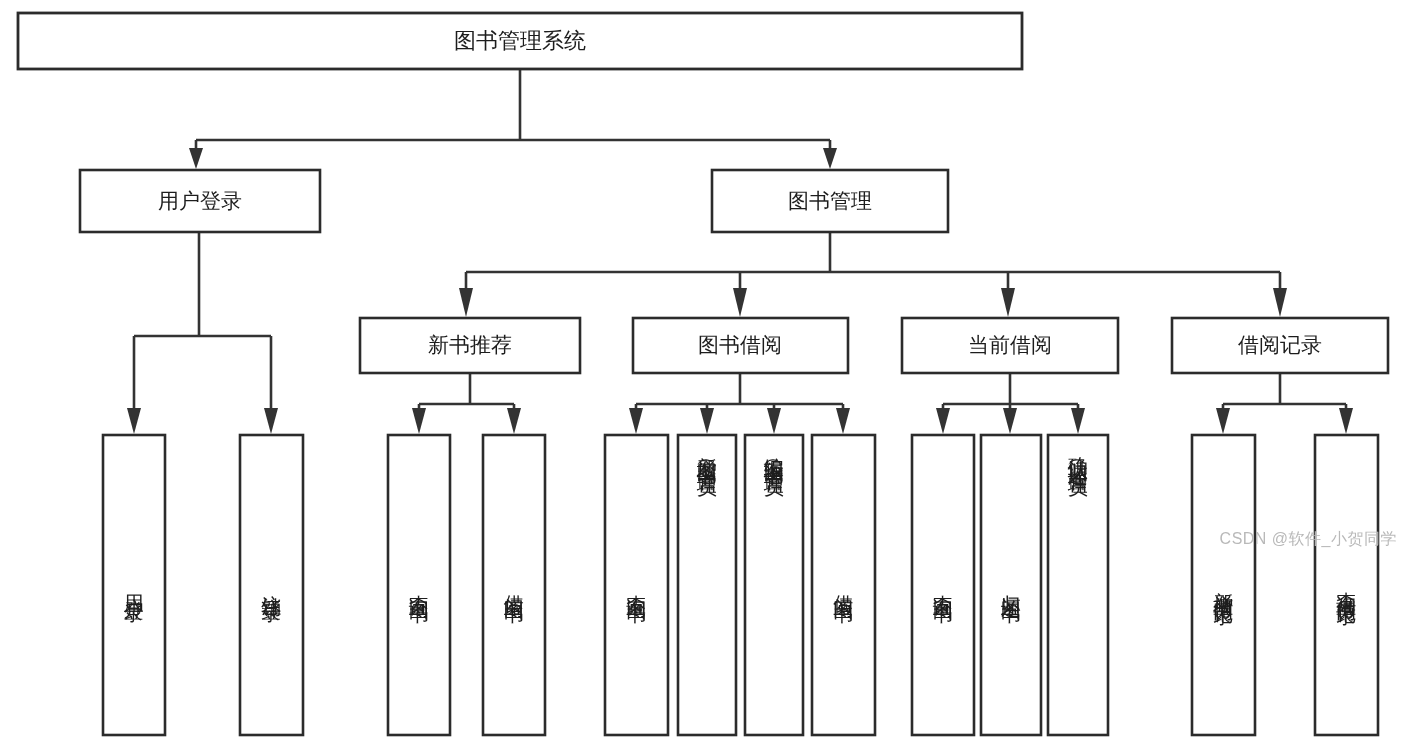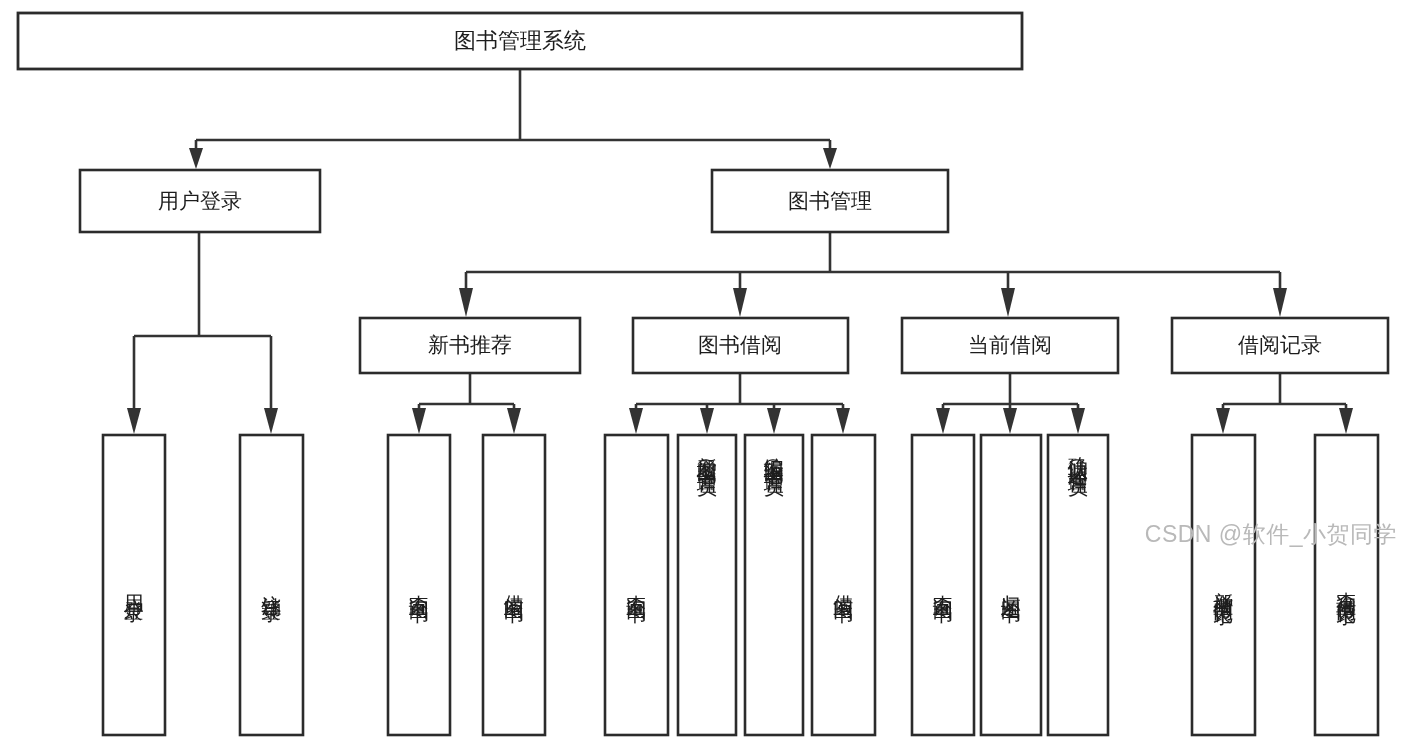--- a/index.html
+++ b/index.html
@@ -73,21 +73,21 @@
     align-items: center;
     justify-content: flex-start;
     white-space: nowrap;
     pointer-events: none;
   }
   .watermark {
     position: absolute;
     right: 8px;
     bottom: 6px;
     font-family: "Liberation Sans", "DejaVu Sans", sans-serif;
-    font-size: 23px;
+    font-size: 16px;
     color: #b9b9b9;
     letter-spacing: 0.5px;
     white-space: nowrap;
   }
 </style>
 </head>
 <body>
 
 <div id="diagram-root">
 

